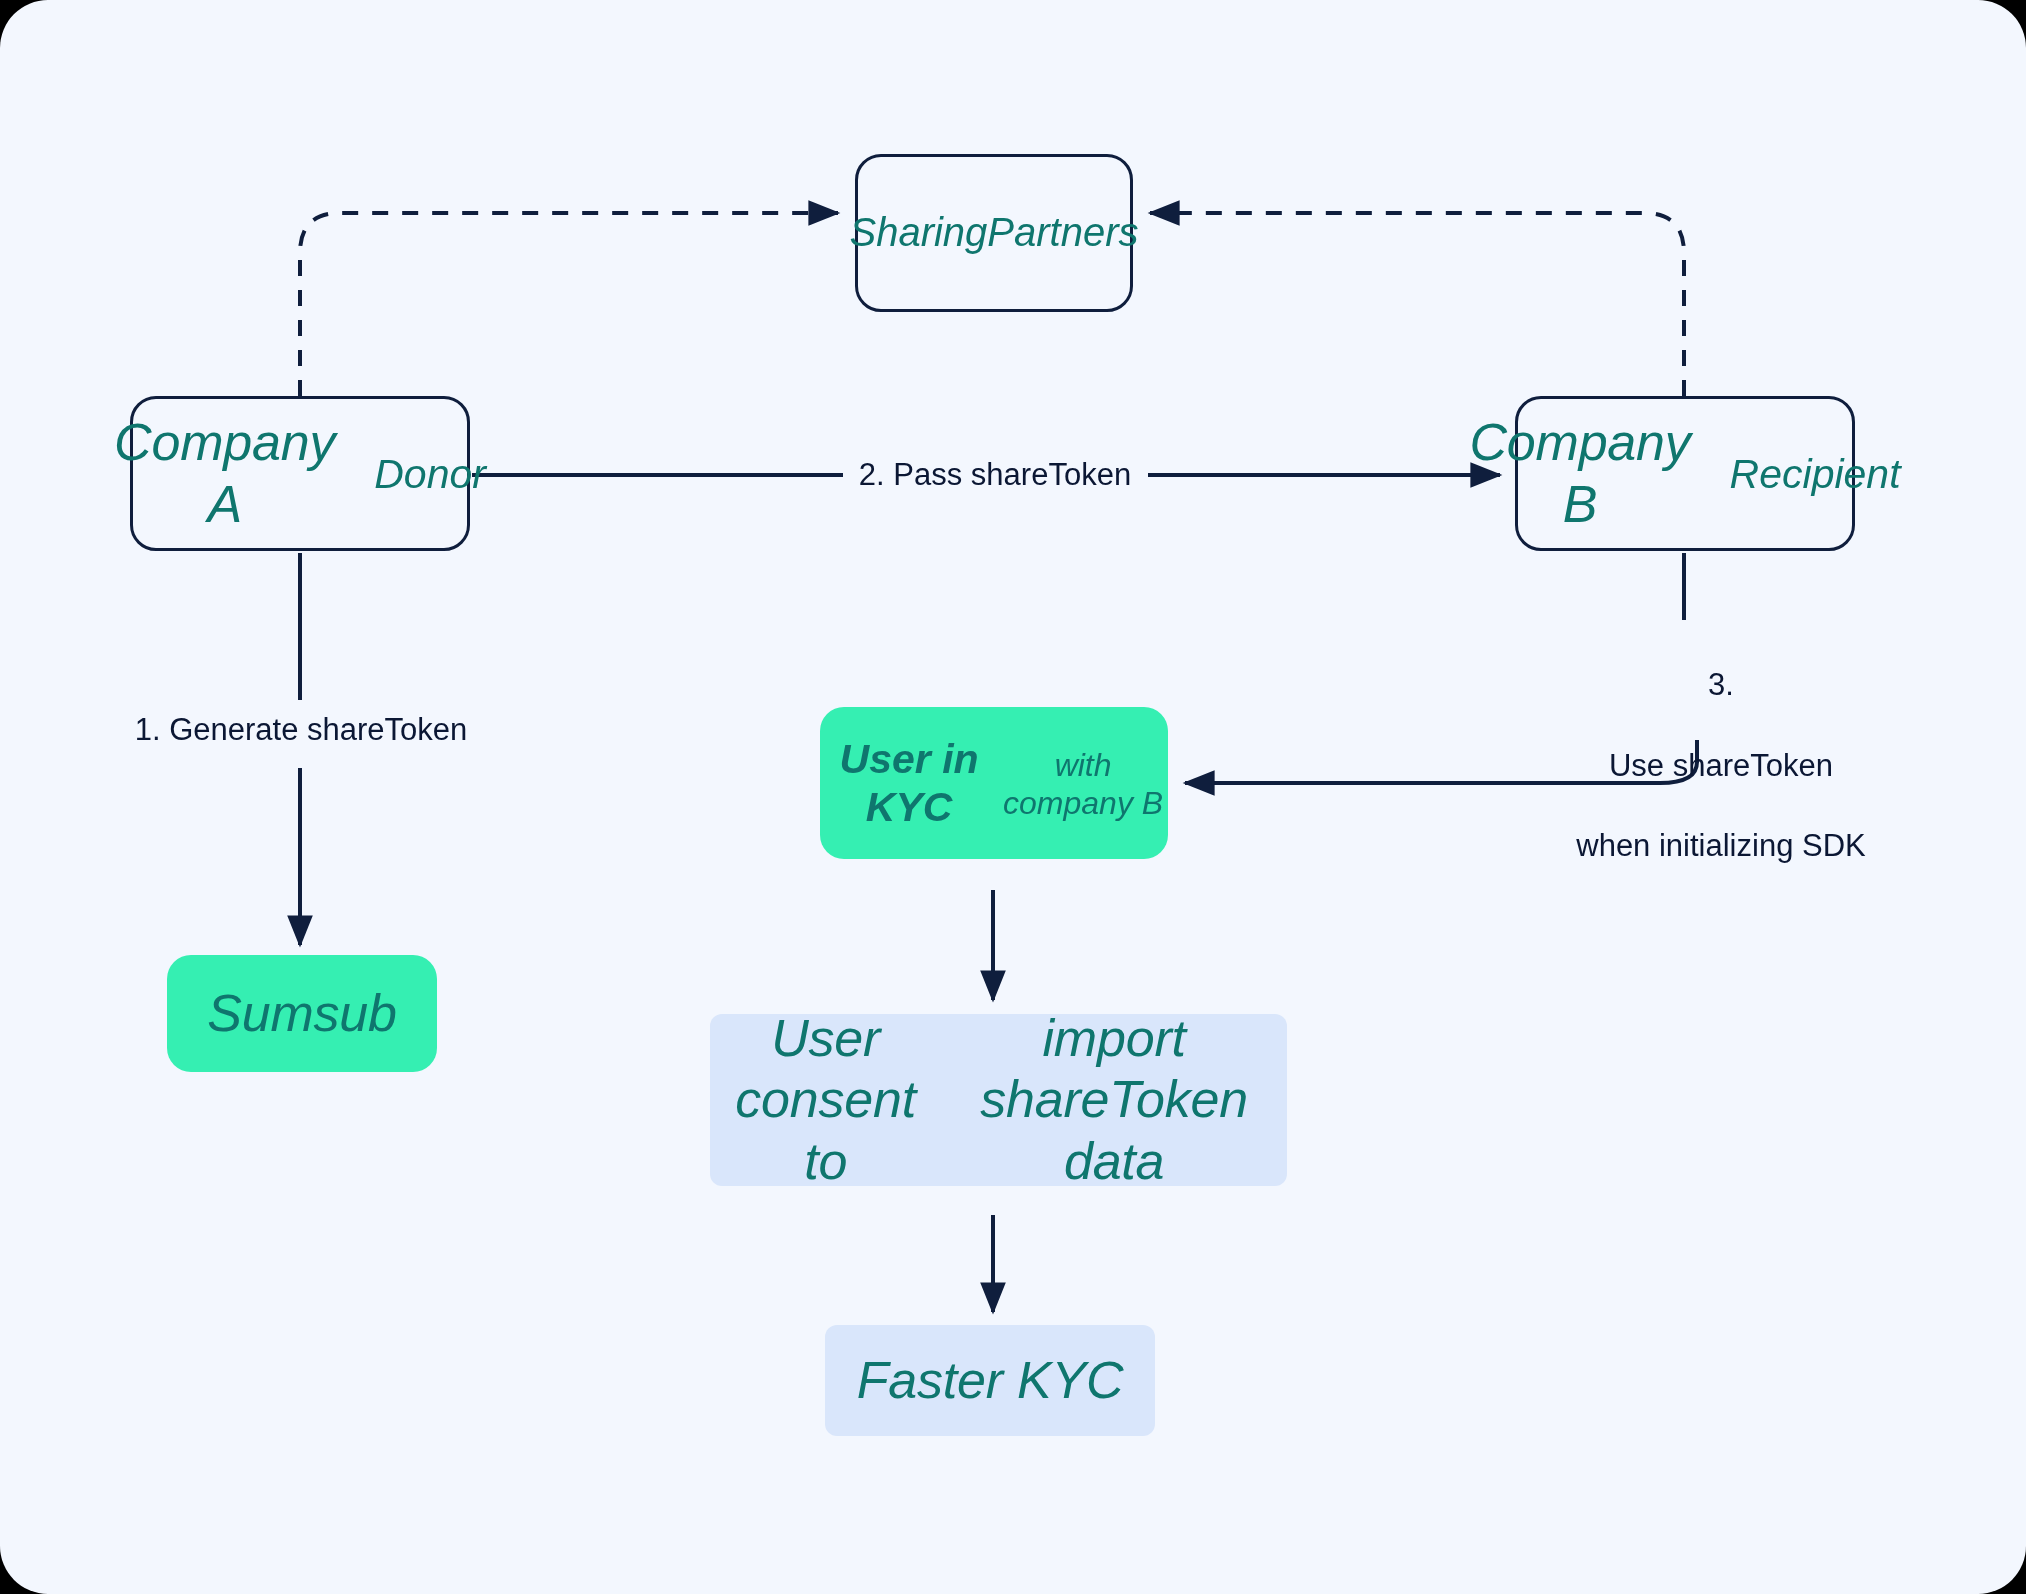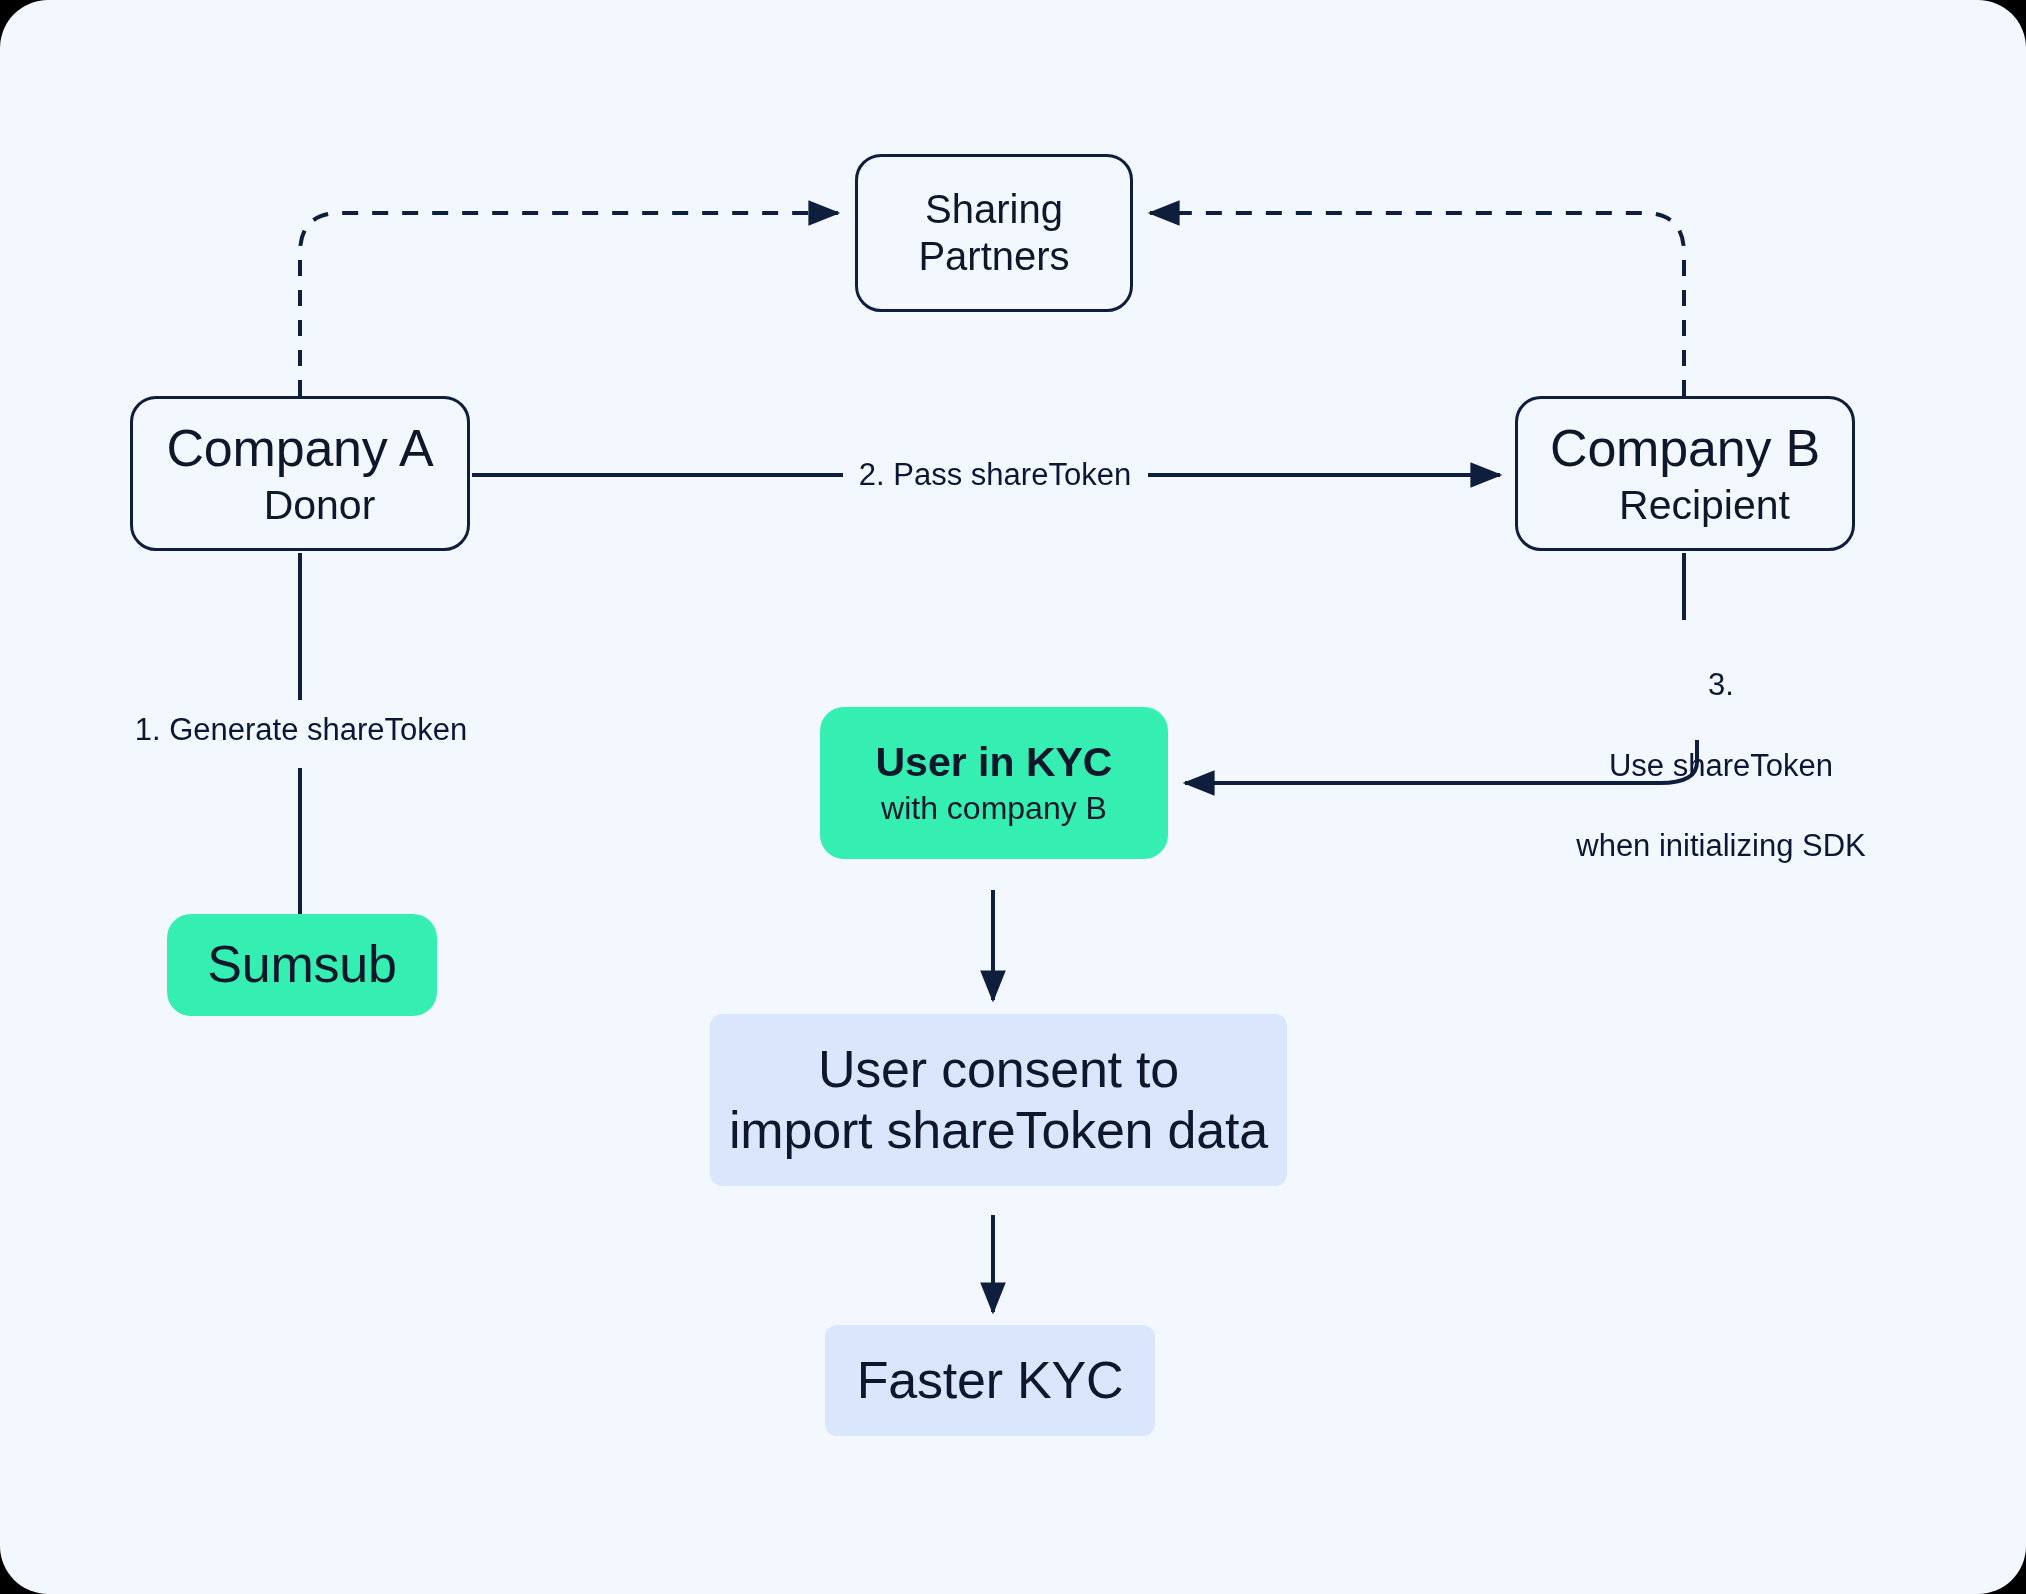--- a/index.html
+++ b/index.html
@@ -26,26 +26,27 @@
     position: absolute;
     left: 0; top: 0;
     width: 2026px;
     height: 1594px;
     pointer-events: none;
   }
   .node {
     position: absolute;
     box-sizing: border-box;
     display: flex;
-    flex-direction: column;
+    flex-direction: row;
     align-items: center;
     justify-content: center;
-    color: #0f172a;
+    color: #0f766e;
     text-align: center;
     line-height: 1.18;
+    font-style: italic;
   }
   .node-outline {
     border: 3px solid #0F1E3D;
     border-radius: 26px;
     background: transparent;
   }
   .node-green {
     background: #35EFB2;
     border-radius: 24px;
   }
@@ -85,21 +86,21 @@
     text-align: center;
     line-height: 1.3;
     white-space: pre-line;
   }
 
   
   #node-sharing-partners { left: 855px; top: 154px; width: 278px; height: 158px; }
   #node-company-a       { left: 130px; top: 396px; width: 340px; height: 155px; }
   #node-company-b       { left: 1515px; top: 396px; width: 340px; height: 155px; }
   #node-user-in-kyc     { left: 820px; top: 707px; width: 348px; height: 152px; }
-  #node-sumsub          { left: 167px; top: 914px; width: 270px; height: 102px; }
+  #node-sumsub          { left: 167px; top: 955px; width: 270px; height: 117px; }
   #node-user-consent    { left: 710px; top: 1014px; width: 577px; height: 172px; }
   #node-faster-kyc      { left: 825px; top: 1325px; width: 330px; height: 111px; }
 
   #label-pass-token     { left: 845px; top: 455px; width: 300px; }
   #label-generate-token { left: 110px; top: 710px; width: 382px; }
   #label-use-token      { left: 1540px; top: 625px; width: 362px; }
 </style>
 </head>
 <body>
 

